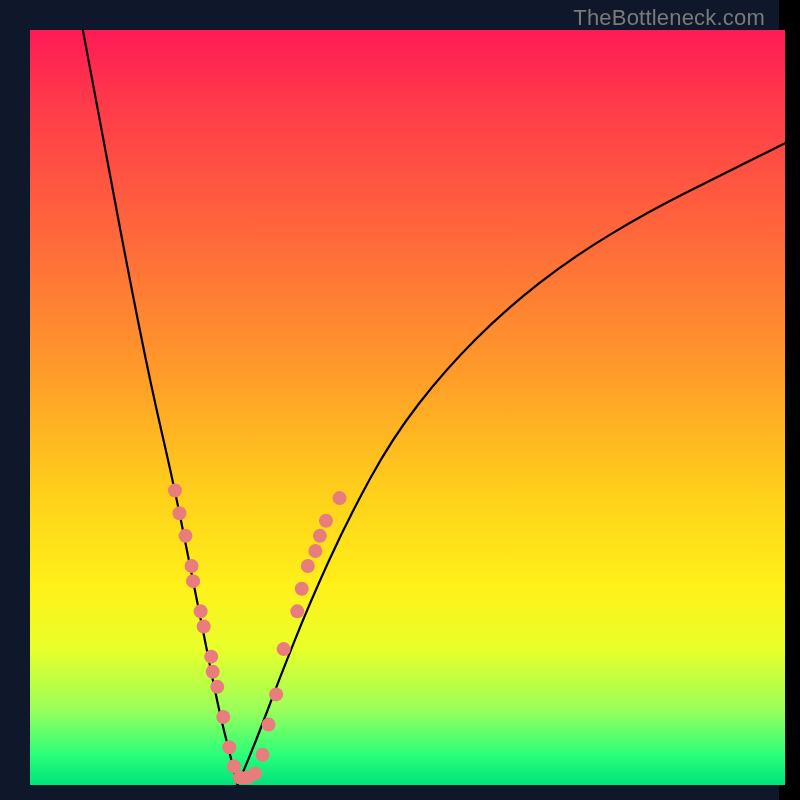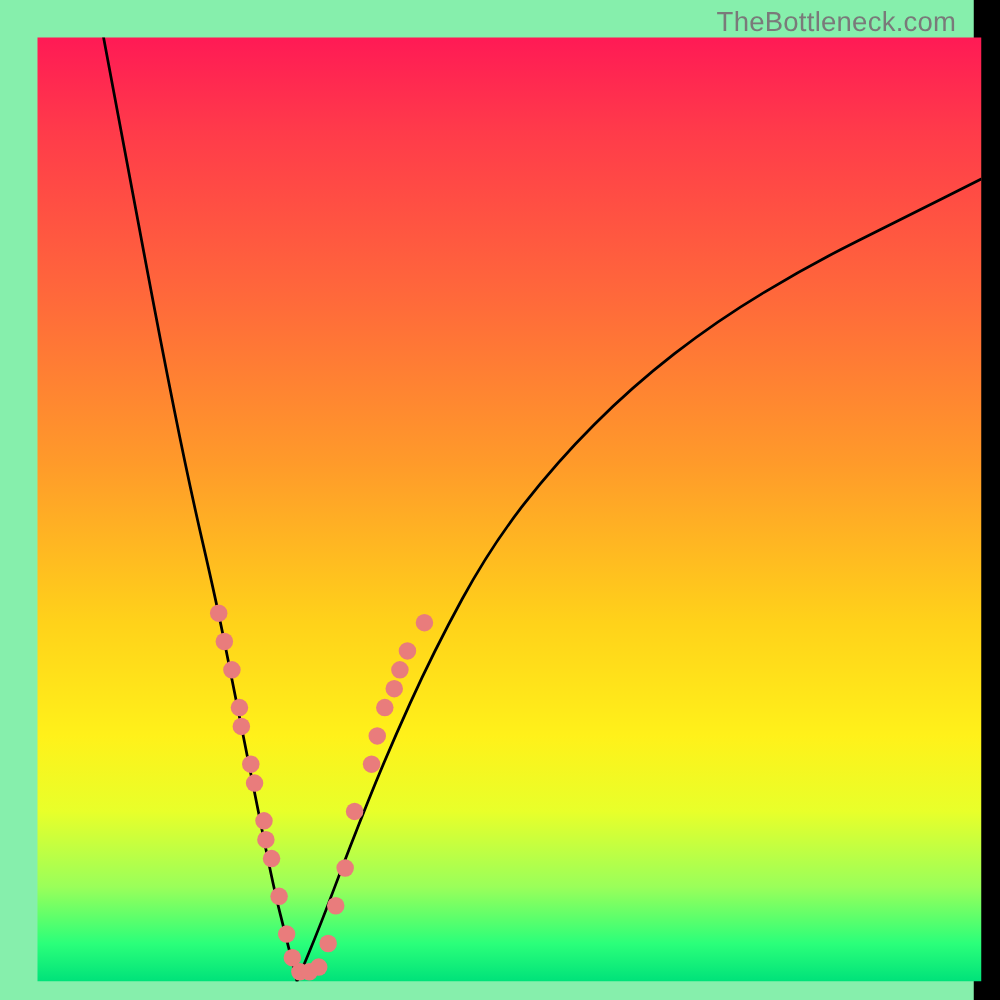--- a/index.html
+++ b/index.html
@@ -8,21 +8,21 @@
     width: 800px;
     height: 800px;
     overflow: hidden;
     font-family: Arial, Helvetica, sans-serif;
     background: #000;
   }
   .frame {
     position: relative;
     width: 779px;
     height: 800px;
-    background: #86efac;
+    background: #0f172a;
   }
   .plot-area {
     position: absolute;
     left: 30px;
     top: 30px;
     width: 755px;
     height: 755px;
     
     background: linear-gradient(
       to bottom,

